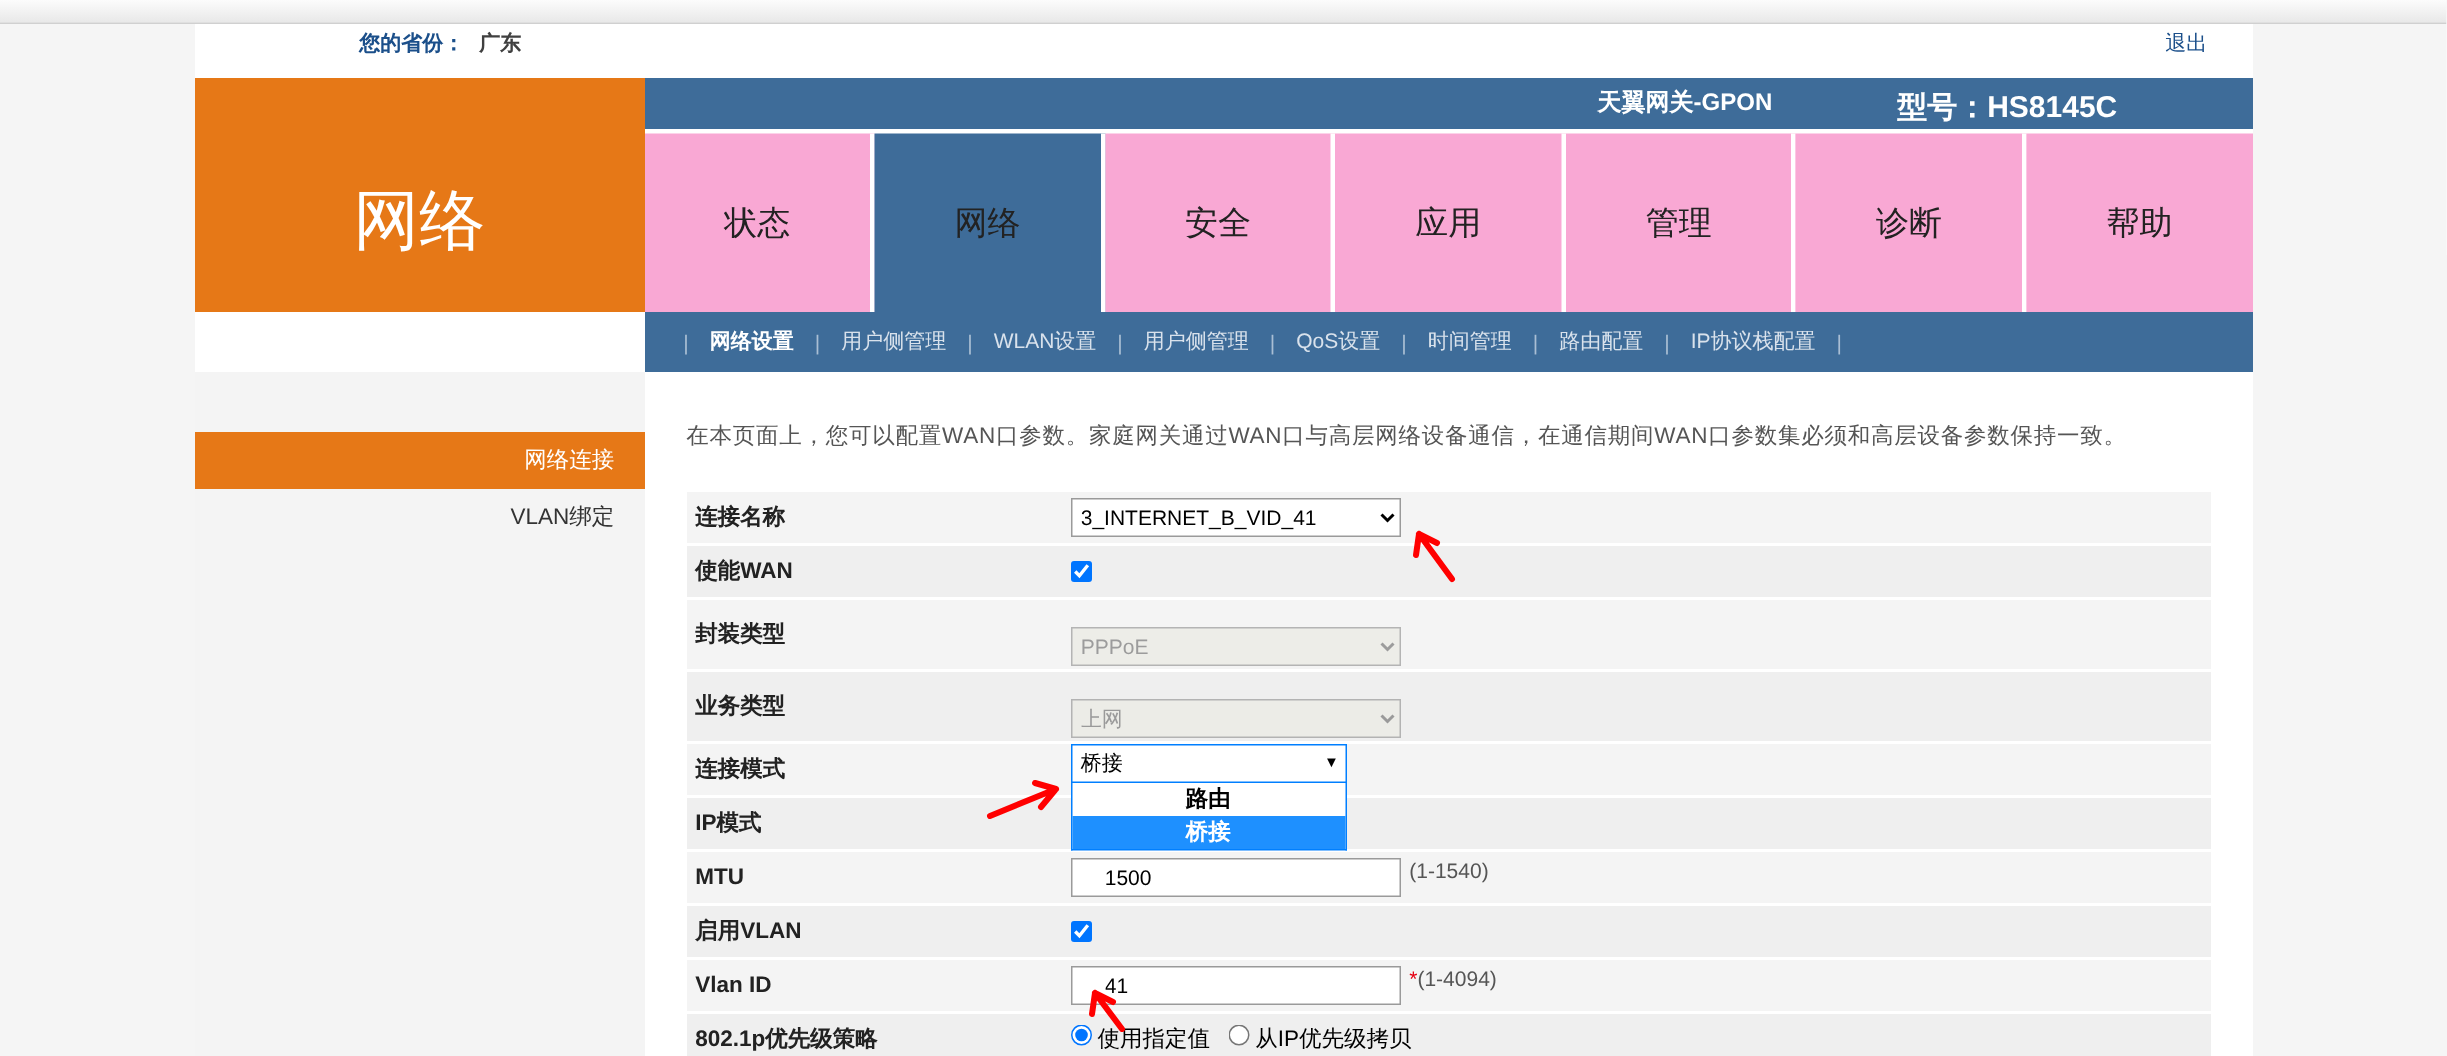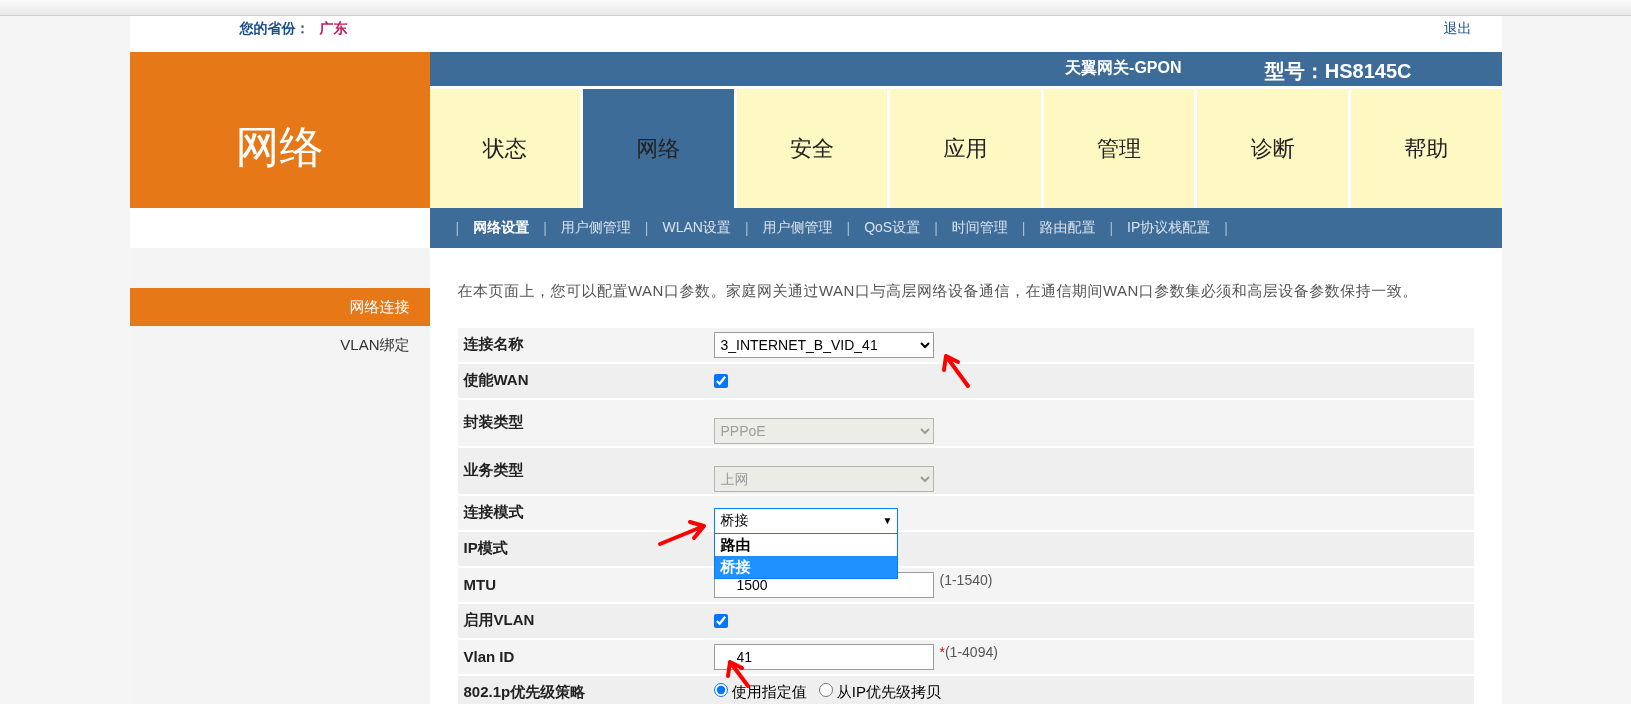--- a/index.html
+++ b/index.html
@@ -21,21 +21,21 @@
 
   
   .topbar {
     height: 36px;
     background: #fff;
     position: relative;
     font-size: 14px;
     line-height: 24px;
   }
   .topbar .province-lbl { position: absolute; left: 110px; color: #1b4f8a; font-weight: bold; }
-  .topbar .province-val { position: absolute; left: 190px; color: #be185d; font-weight: bold; }
+  .topbar .province-val { position: absolute; left: 190px; color: #404040; font-weight: bold; }
   .topbar .welcome { position: absolute; right: 130px; color: #1b4f8a; font-weight: bold; margin-top: 41px; }
   .topbar .logout { position: absolute; right: 30px; color: #1b4f8a; cursor: pointer; }
 
   
   .modelbar {
     height: 34px;
     position: relative;
     background: #fff;
     padding-left: 25px;
   }
@@ -69,21 +69,21 @@
     display: flex; align-items: center; justify-content: center;
     font-weight: 500;
   }
   .navrow .tabs {
     position: absolute; left: 300px; right: 0; top: 0; bottom: 0;
     display: flex;
     border-top: 3px solid #fff;
   }
   .navrow .tab {
     flex: 1;
-    background: #fef9c3;
+    background: #f9a8d4;
     border-right: 3px solid #fff;
     display: flex; align-items: center; justify-content: center;
     font-size: 22px; color: #222; font-weight: 500;
     cursor: pointer;
     position: relative;
   }
   .navrow .tab:last-child { border-right: none; }
   .navrow .tab.active {
     background: #3e6c99;
     padding-bottom: 0;
@@ -173,23 +173,24 @@
   }
   select.ctl { padding: 0 2px; -webkit-appearance: menulist; }
   select.ctl:disabled, input.ctl:disabled { background: #ebebe4; color: #777; margin-top: 16px; }
   .hint { color: #555; margin-left: 6px; font-size: 14px; }
   .hint.req::before { content: "*"; color: #e60012; }
 
   
   .dd-open {
     position: absolute;
     left: 256px;
-    top: 12px;
+    top: 0;
     width: 184px;
     z-index: 10;
+    text-align: center;
   }
   .dd-open .dd-header {
     height: 26px; border: 1px solid #007fff;
     display: flex; align-items: center; justify-content: space-between;
     padding: 0 4px 0 6px; background: #fff; cursor: pointer;
     font-size: 14px;
   }
   .dd-open .dd-header .tri { font-size: 10px; }
   .dd-open .dd-list {
     border: 1px solid #007fff; border-top: none;

